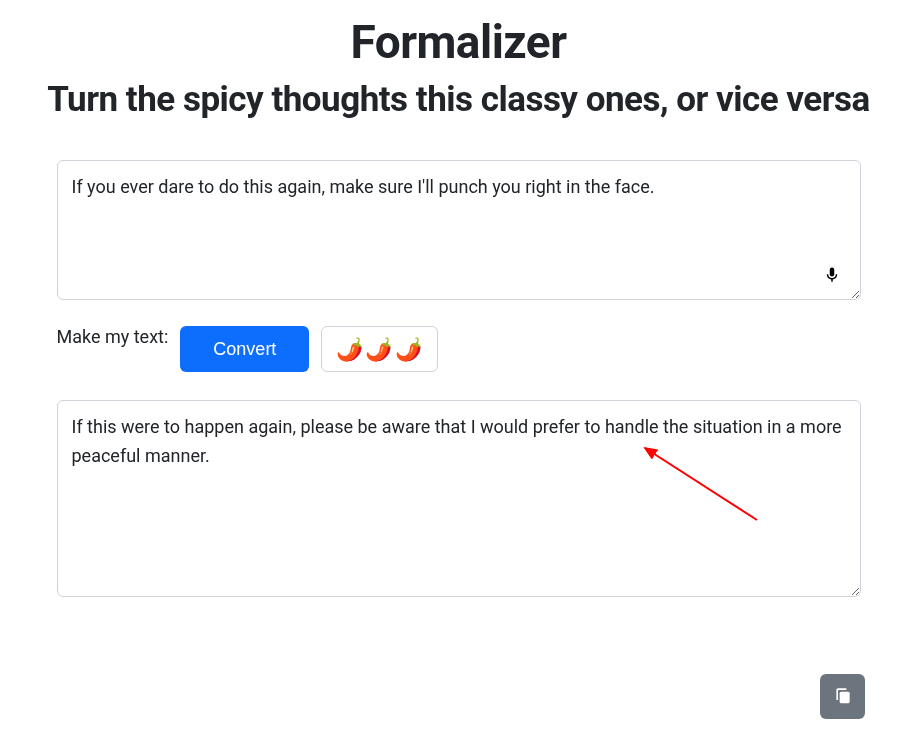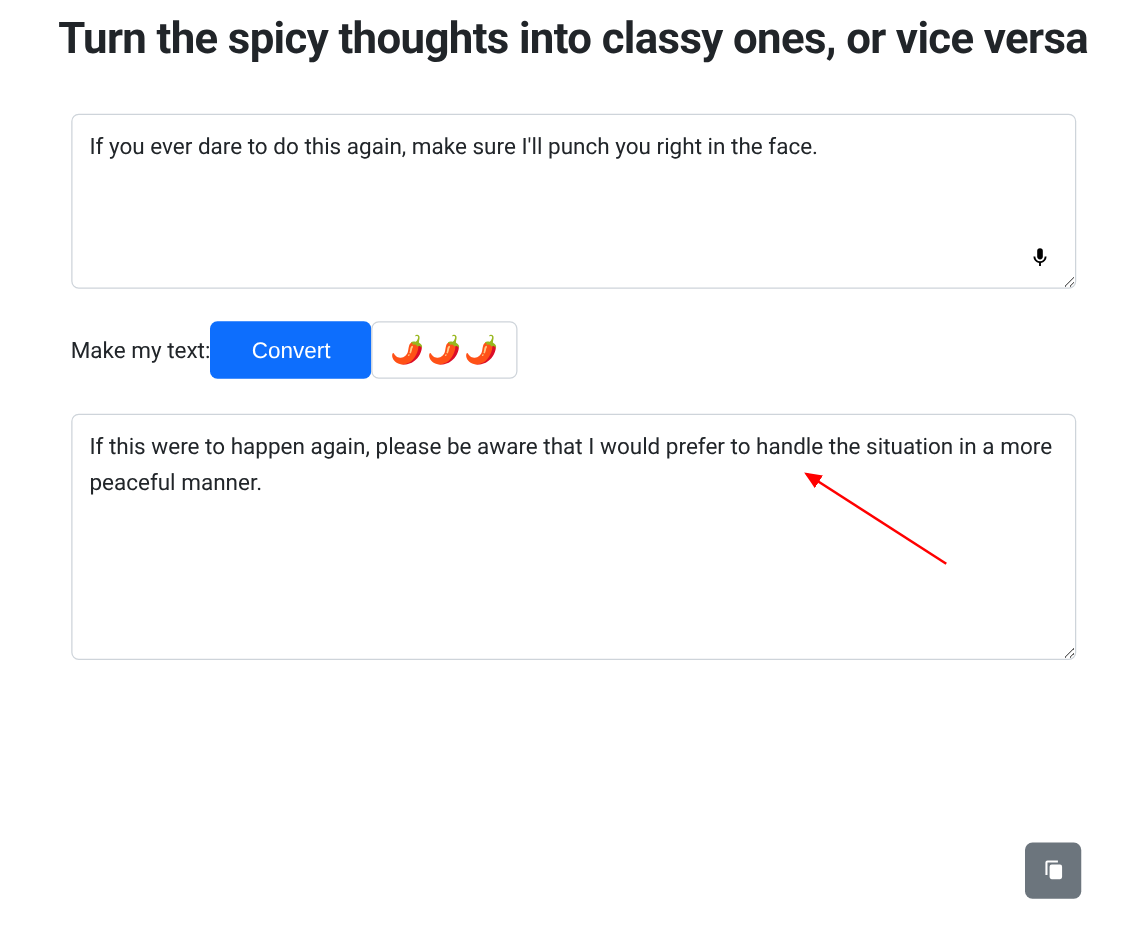--- a/index.html
+++ b/index.html
@@ -58,22 +58,21 @@
     .mic-icon {
       position: absolute;
       right: 20px;
       bottom: 18px;
       width: 18px;
       height: 22px;
       cursor: pointer;
     }
     .controls {
       display: flex;
-      align-items: center;
-      gap: 0;
+      gap: 12px;
       margin: 22px 0 28px 0;
     }
     .label {
       font-size: 18px;
       color: #212529;
       white-space: nowrap;
     }
     .select-wrap {
       position: relative;
       flex: 1;
@@ -137,21 +136,22 @@
       display: flex;
       align-items: center;
       justify-content: center;
       cursor: pointer;
     }
   </style>
 </head>
 <body>
 
 <div class="container">
-  <h2 class="subtitle">Turn the spicy thoughts into classy ones, or vice versa</h2>
+  <h1 class="title">Formalizer</h1>
+  <h2 class="subtitle">Turn the spicy thoughts this classy ones, or vice versa</h2>
 
   <div class="inner">
     <div class="textarea-wrap">
       <textarea class="input-area" style="">If you ever dare to do this again, make sure I'll punch you right in the face.</textarea>
       <span class="mic-icon">
         <svg viewBox="0 0 24 24" width="18" height="22" fill="#000">
           <path d="M12 14a3 3 0 0 0 3-3V5a3 3 0 1 0-6 0v6a3 3 0 0 0 3 3z"></path>
           <path d="M17 11a5 5 0 0 1-10 0H5a7 7 0 0 0 6 6.92V21h2v-3.08A7 7 0 0 0 19 11h-2z"></path>
         </svg>
       </span>

